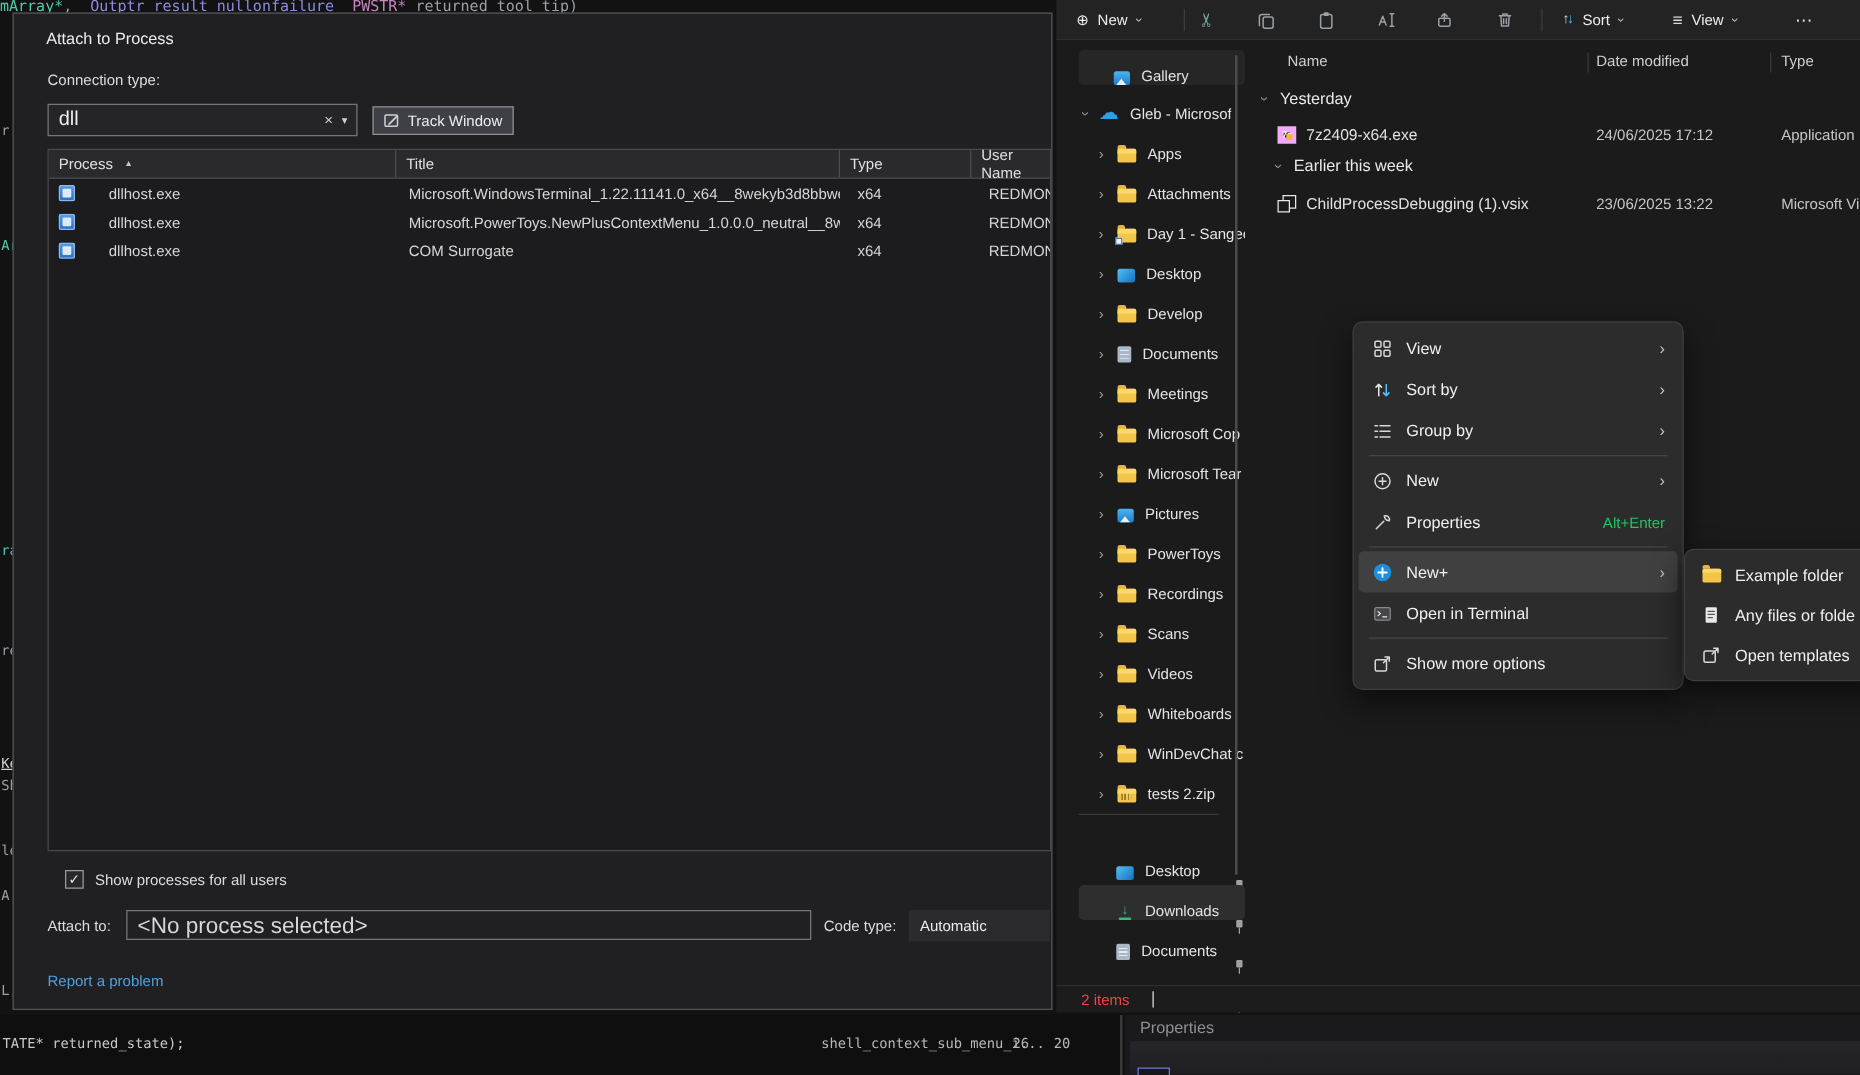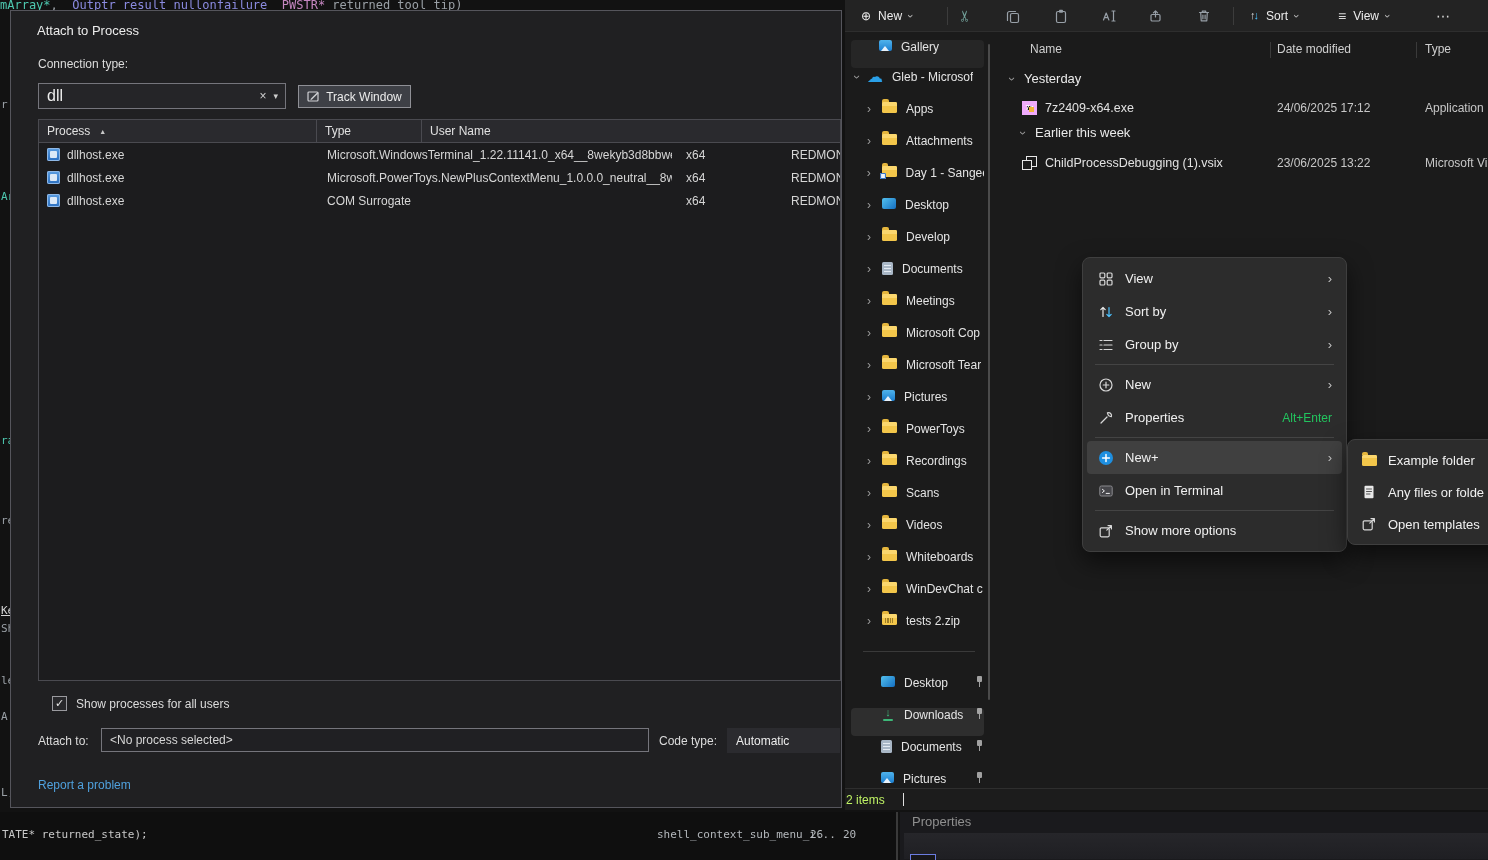--- a/index.html
+++ b/index.html
@@ -27,27 +27,27 @@
   .search-input{flex:1;min-width:0;background:transparent;border:none;outline:none;color:#ececec;font-size:16px;padding:0 0 0 8px;font-family:Liberation Sans, sans-serif;}
   .search-x{color:#cfcfcf;font-size:12px;margin:0 7px;}
   .search-caret{color:#cfcfcf;font-size:9px;margin-right:7px;}
   .track-btn{position:absolute;left:287px;top:74px;width:113px;height:23px;background:#3e4046;border:1px solid #8f9096;box-sizing:border-box;display:flex;align-items:center;justify-content:center;gap:6px;color:#ececec;}
   .ptable{position:absolute;left:27px;top:108px;width:calc(100% - 27px);height:562px;border:1px solid #4a4a50;background:#1c1c1e;box-sizing:border-box;}
   .pt-head{display:flex;height:23px;background:#2a2a2e;border-bottom:1px solid #4a4a50;box-sizing:border-box;}
   .pt-col{display:flex;align-items:center;padding-left:8px;border-right:1px solid #4a4a50;box-sizing:border-box;color:#e0e0e0;}
   .c1{width:278px}.c2{width:355px}.c3{width:105px}.c4{flex:1;border-right:none!important}
   .sort-asc{font-size:7px;color:#c8c8c8;margin-left:9px;}
   .pt-row{display:flex;height:23px;align-items:center;color:#d6d6d6;}
-  .pt-cell{display:flex;align-items:center;padding-left:8px;box-sizing:border-box;overflow:hidden;white-space:nowrap;}
+  .pt-cell{display:flex;align-items:center;padding-left:8px;box-sizing:border-box;overflow:hidden;white-space:nowrap;gap:20px;}
   .pc1{width:278px}.pc2{width:355px;padding-left:10px}.pc3{width:105px;padding-left:14px}.pc4{flex:1;padding-left:14px}
   .ico-win{width:13px;height:13px;border-radius:2px;background:linear-gradient(#5b9ee2,#2b6fc0);box-shadow:inset 0 0 0 1px #8fb8e6;margin-right:7px;position:relative;flex:none;}
   .ico-win::after{content:'';position:absolute;inset:3px;background:#dce9f7;border-radius:1px;}
   .cb-row{position:absolute;left:41px;top:685px;display:flex;align-items:center;gap:9px;color:#dcdcdc;}
   .cb{width:15px;height:15px;border:1px solid #9a9a9f;background:#28282b;display:flex;align-items:center;justify-content:center;font-size:11px;color:#e6e6e6;box-sizing:border-box;}
-  .attach-input{position:absolute;left:90px;top:717px;width:548px;height:24px;background:#202023;border:1px solid #75757c;box-sizing:border-box;color:#d6d6d6;padding:0 8px;font-size:12px;font-family:"Liberation Sans",sans-serif;}
+  .attach-input{position:absolute;left:90px;top:717px;width:548px;height:24px;background:#202023;border:1px solid #75757c;box-sizing:border-box;color:#d6d6d6;padding:0 8px;font-size:18px;font-family:"Liberation Sans",sans-serif;}
   .codetype-combo{position:absolute;left:716px;top:717px;width:calc(100% - 717px);height:25px;background:#2b2b2f;display:flex;align-items:center;padding-left:9px;box-sizing:border-box;color:#ececec;}
   .report-link{position:absolute;left:27px;top:767px;color:#4fa0dd;}
 
   
   .explorer{position:absolute;left:845px;top:0;width:643px;height:810px;background:#1b1b1b;overflow:hidden;}
   .ex-toolbar{position:absolute;left:0;top:0;width:100%;height:32px;background:#232323;border-bottom:1px solid #2e2e2e;box-sizing:border-box;}
   .tb-grp{position:absolute;top:3px;height:25px;display:flex;align-items:center;gap:7px;padding:0 8px;border-radius:4px;color:#ececec;}
   .tb-caret{display:inline-block;transform:rotate(90deg);font-size:11px;color:#b8b8b8;}
   .tb-sep{position:absolute;top:7px;width:1px;height:18px;background:#3c3c3c;}
   .tb-ico{position:absolute;top:6px;width:20px;height:20px;display:flex;align-items:center;justify-content:center;}
@@ -62,36 +62,36 @@
   .col-sep{position:absolute;top:42px;width:1px;height:16px;background:#3a3a3a;}
 
   .grp{position:absolute;display:flex;align-items:center;gap:8px;color:#eaeaea;font-size:13px;}
   .chev{display:inline-block;color:#9c9c9c;font-size:12px;width:8px;text-align:center;}
   .chev.down{transform:rotate(90deg);}
   .frow{position:absolute;left:155px;width:488px;height:21px;display:flex;align-items:center;color:#e2e2e2;font-size:12.5px;}
   .f-ico{margin-left:22px;margin-right:8px;}
   .f-date{position:absolute;left:277px;color:#c7c7c7;font-size:12px;}
   .f-type{position:absolute;left:425px;color:#c7c7c7;font-size:12px;white-space:nowrap;}
 
-  .side-item{position:absolute;left:6px;width:133px;height:28px;display:flex;align-items:flex-start;border-radius:4px;color:#e4e4e4;}
+  .side-item{position:absolute;left:18px;width:133px;height:28px;display:flex;align-items:flex-end;border-radius:4px;color:#e4e4e4;}
   .side-item .slbl{margin-left:9px;white-space:nowrap;overflow:hidden;}
   .side-item.tree .chev{margin-left:14px;}
   .side-item.tree .s-ico{margin-left:9px;}
   .side-item.gallery{background:#262626;}
   .side-item.gallery .s-ico{margin-left:28px;}
   .side-item.root .chev{margin-left:2px;}
   .side-item.root .s-ico{margin-left:6px;}
   .side-item.pinned .s-ico{margin-left:30px;}
   .side-item.selected{background:#2e2e2e;}
   .pin-wrap{margin-left:auto;margin-right:10px;}
   .side-div{position:absolute;left:18px;top:651px;width:112px;height:1px;background:#3a3a3a;}
   .side-sb{position:absolute;left:143px;top:44px;width:2px;height:656px;background:#4b4b4b;border-radius:2px;}
 
   .ex-status{position:absolute;left:0;bottom:0;width:100%;height:22px;background:#1c1c1c;border-top:1px solid #2e2e2e;display:flex;align-items:center;box-sizing:border-box;z-index:6;}
-  .status-text{margin-left:1px;color:#bef264;}
+  .status-text{margin-left:20px;color:#ef4444;}
   .status-cursor{width:1px;height:13px;background:#e0e0e0;margin-left:18px;}
 
   .cmenu{position:absolute;left:237px;top:257px;width:265px;background:#2c2c2c;border:1px solid #3f3f3f;border-radius:8px;box-shadow:0 10px 24px rgba(0,0,0,.55);padding:4px 0;box-sizing:border-box;z-index:10;}
   .cm-item{height:33px;margin:0 4px;border-radius:4px;display:flex;align-items:center;padding:0 10px;color:#f0f0f0;font-size:13px;}
   .cm-item.hl{background:#404040;}
   .cm-ico{width:17px;display:flex;justify-content:center;margin-right:11px;flex:none;}
   .cm-chev{margin-left:auto;color:#c2c2c2;font-size:13px;}
   .cm-short{margin-left:auto;color:#22c55e;font-size:12px;}
   .cm-div{height:1px;background:#444;margin:3px 12px;}
   .cmsvg{stroke:#d8d8d8;fill:none;stroke-width:1.2;stroke-linecap:round;stroke-linejoin:round;}
@@ -171,20 +171,23 @@
           <path d="M4 8.6 10.6 2l1 1L5 9.6l-1.6.6z" fill="#cfd0d4" stroke="none"></path>
         </svg>
       <span>Track Window</span>
     </div>
 
     <div class="ptable">
       <div class="pt-head">
         <div class="pt-col c1">
             <span>Process</span>
             <span class="sort-asc">▲</span>
+          </div>
+        <div class="pt-col c2">
+            <span>Title</span>
           </div>
         <div class="pt-col c3">
             <span>Type</span>
           </div>
         <div class="pt-col c4">
             <span>User Name</span>
           </div>
       </div>
       <div class="pt-row">
         <div class="pt-cell pc1">

